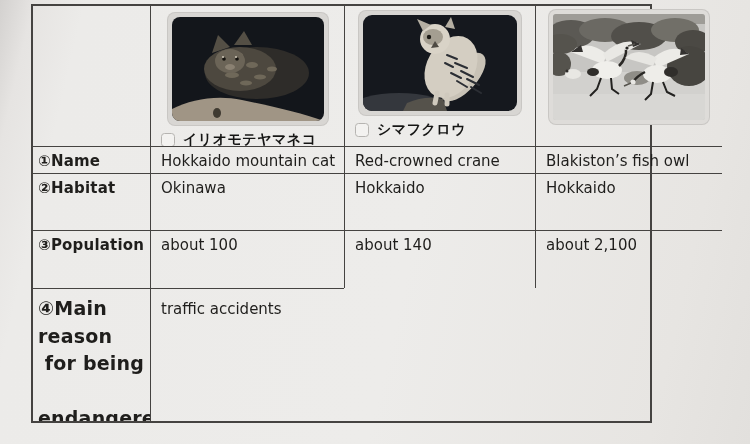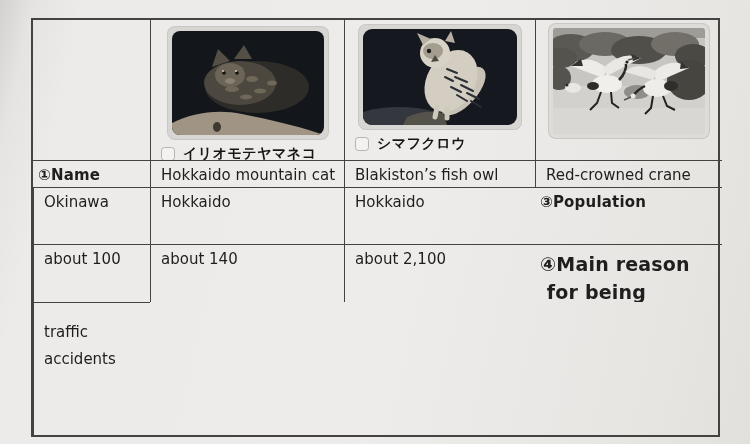--- a/index.html
+++ b/index.html
@@ -10,41 +10,40 @@
   *{margin:0;padding:0;box-sizing:border-box;}
   html,body{width:750px;height:444px;overflow:hidden;}
   body{
     font-family:"DejaVu Sans","Liberation Sans",sans-serif;
     color:var(--text);
     background:linear-gradient(103deg,#d3d1cf 0%,#e6e4e2 4%,#ecebe9 10%,#edecea 55%,#e7e5e2 88%,#e2e0dd 100%);
     position:relative;
   }
   .sheet{position:absolute;inset:0;}
   .grid{
-    position:absolute;left:31px;top:4px;width:689px;height:419px;
+    position:absolute;left:31px;top:4px;width:621px;height:419px;
     display:grid;
     grid-template-columns:117px 194px 191px 187px;
     grid-template-rows:140px 27px 57px 58px auto;
     border:2px solid var(--line);
-    margin-top:14px;
   }
   .t-cell{
     border-left:1.6px solid var(--line);
     border-top:1.6px solid var(--line);
     background:transparent;
     font-size:15px;
     line-height:21px;
     overflow:hidden;
   }
   .first-col{border-left:none;}
   .first-row{border-top:none;}
   .label-cell{padding:4px 4px 0 5px;font-weight:600;letter-spacing:.2px;}
   .value-cell{padding:4px 6px 0 10px;}
   .pop-cell{}
-  .reason-cell{padding-top:16px;line-height:27px;}
+  .reason-cell{padding-top:7px;line-height:27px;}
   .reason-label{padding-top:6px;line-height:27.5px;white-space:pre-wrap;font-size:19px;}
   .multiline{white-space:pre-wrap;}
   .header-cell{display:flex;flex-direction:column;align-items:center;}
   .photo-frame{
     background:#d8d6d3;border-radius:7px;padding:4px;
     box-shadow:0 0 0 1px #c9c7c4;
   }
   .frame-cat{width:160px;height:112px;margin-top:7px;}
   .frame-owl{width:162px;height:104px;margin-top:5px;}
   .frame-crane{width:160px;height:114px;margin-top:4px;background:#dedcd9;}
@@ -199,23 +198,24 @@
             <path d="M78,69 l-7,3" stroke="#55534d" stroke-width="1.5"></path>
             <path d="M100,68 l-2,12 l-6,6" stroke="#232220" stroke-width="2" fill="none"></path>
             <path d="M110,68 l4,10 l8,4" stroke="#232220" stroke-width="2" fill="none"></path>
           </g>
         </svg>
       </div>
     </div>
 
     <div class="t-cell first-col label-cell">①Name</div>
     <div class="t-cell value-cell">Hokkaido mountain cat</div>
+    <div class="t-cell value-cell">Red-crowned crane</div>
     <div class="t-cell value-cell">Blakiston’s fish owl</div>
-    <div class="t-cell value-cell">Red-crowned crane</div>
-
+
+    <div class="t-cell first-col label-cell">②Habitat</div>
     <div class="t-cell value-cell">Okinawa</div>
     <div class="t-cell value-cell">Hokkaido</div>
     <div class="t-cell value-cell">Hokkaido</div>
 
     <div class="t-cell first-col label-cell pop-cell">③Population</div>
     <div class="t-cell value-cell pop-cell">about 100</div>
     <div class="t-cell value-cell pop-cell">about 140</div>
     <div class="t-cell value-cell pop-cell">about 2,100</div>
 
     <div class="t-cell first-col label-cell reason-label">④Main reason

